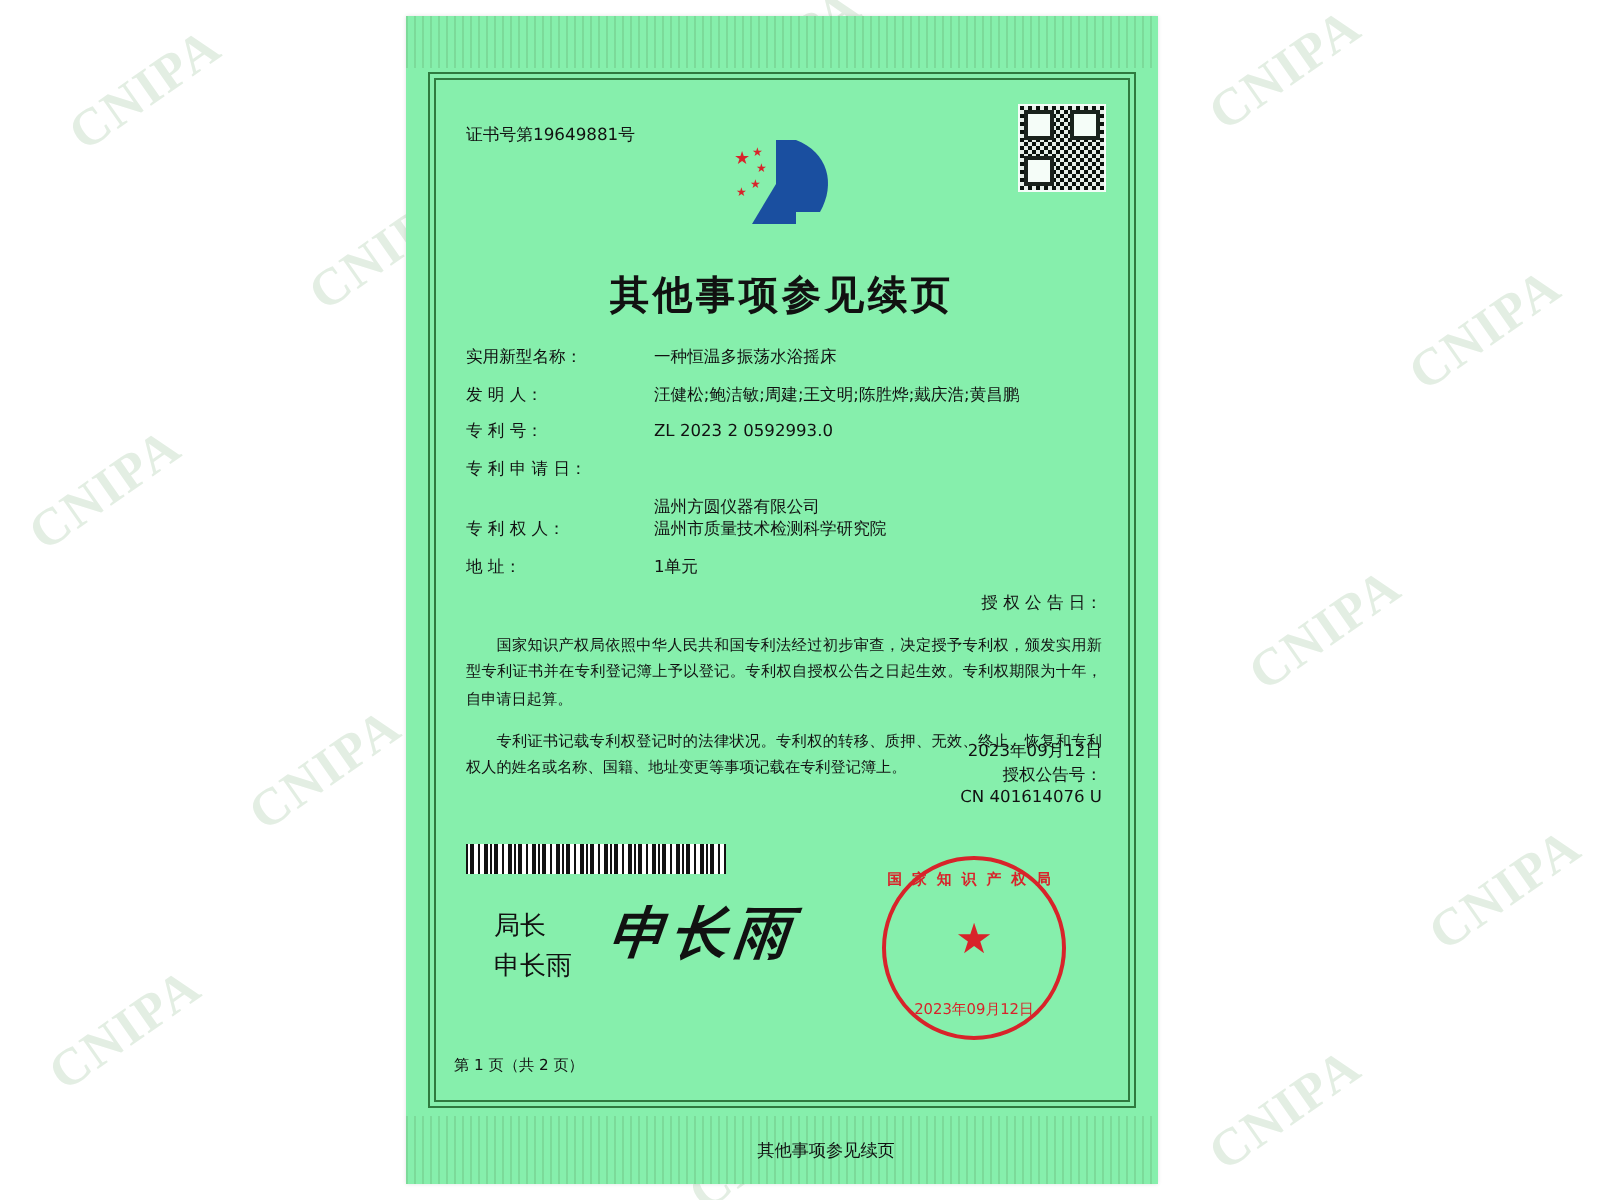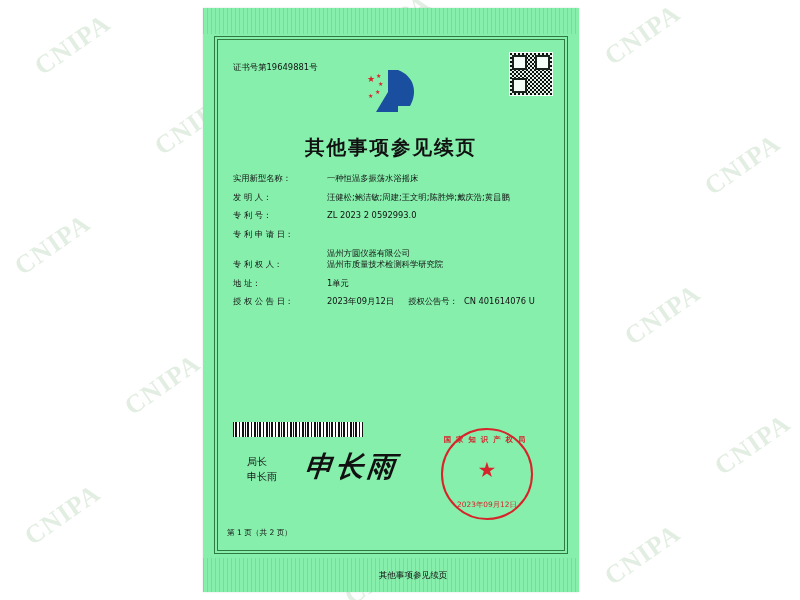--- a/index.html
+++ b/index.html
@@ -176,20 +176,21 @@
   .row .val {
     flex: 1 1 auto;
     word-break: break-all;
     margin-left: 20px;
   }
   .row .val .sub {
     display: block;
   }
   .row.two-col {
     justify-content: flex-start;
+    flex-direction: column;
   }
   .row .lbl2 {
     flex: 0 0 auto;
     margin-left: 14px;
     white-space: nowrap;
   }
   .row .val2 {
     margin-left: 6px;
     white-space: nowrap;
   }
@@ -221,21 +222,21 @@
       repeating-linear-gradient(90deg,
         #111 0 1px, #fff 1px 2px, #111 2px 4px, #fff 4px 6px,
         #111 6px 7px, #fff 7px 9px, #111 9px 11px, #fff 11px 12px);
   }
 
   
   #sig-label {
     position: absolute;
     left: 20px;
     top: 404px;
-    font-size: 10px;
+    font-size: 13px;
     line-height: 1.5;
     color: #111;
   }
   #sig-hand {
     position: absolute;
     left: 78px;
     top: 398px;
     font-family: "Liberation Serif", serif;
     font-size: 28px;
     font-weight: bold;
@@ -390,20 +391,24 @@
 
         <div class="row two-col">
           <div class="lbl">授 权 公 告 日：</div>
           <div class="val" style="flex:0 0 auto;">2023年09月12日</div>
           <div class="lbl2">授权公告号：</div>
           <div class="val2">CN 401614076 U</div>
         </div>
 
       </div>
 
+      <div class="paras">
+        <p>国家知识产权局依照中华人民共和国专利法经过初步审查，决定授予专利权，颁发实用新型专利证书并在专利登记簿上予以登记。专利权自授权公告之日起生效。专利权期限为十年，自申请日起算。</p>
+        <p>专利证书记载专利权登记时的法律状况。专利权的转移、质押、无效、终止、恢复和专利权人的姓名或名称、国籍、地址变更等事项记载在专利登记簿上。</p>
+      </div>
 
       <div id="barcode"></div>
 
       <div id="sig-label">
         <div>局长</div>
         <div>申长雨</div>
       </div>
       <div id="sig-hand">申长雨</div>
 
       <div id="seal">

